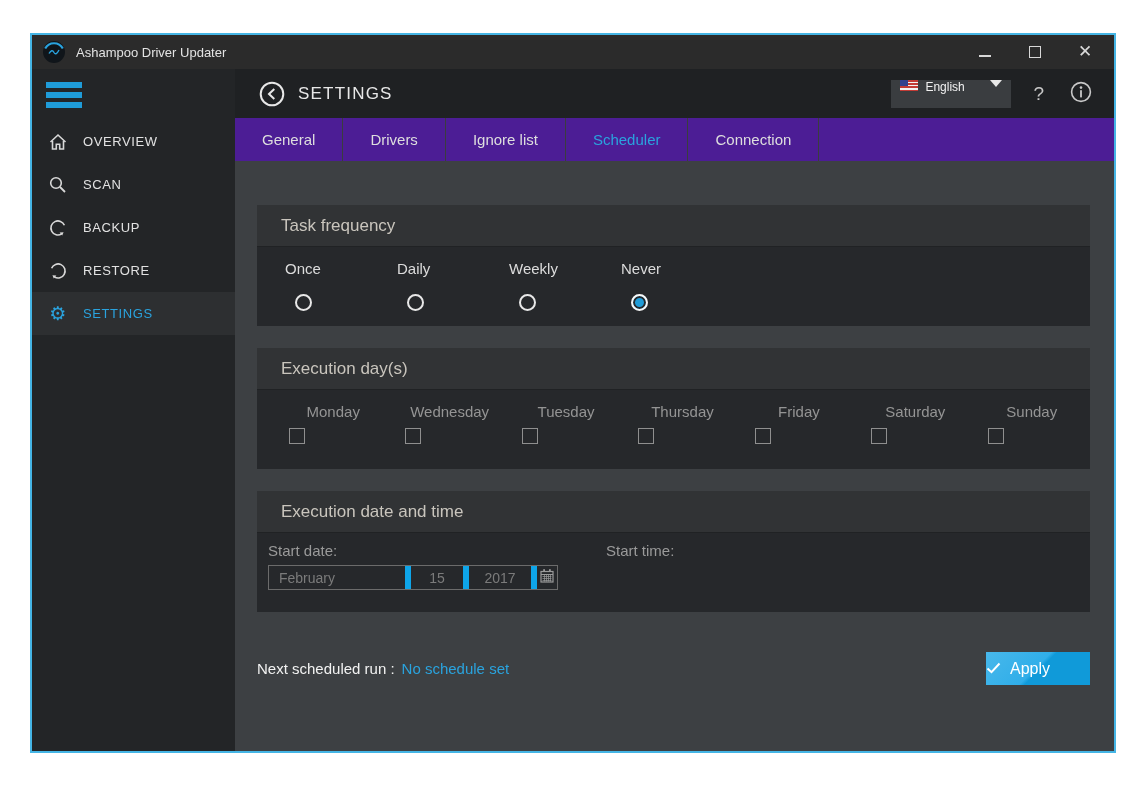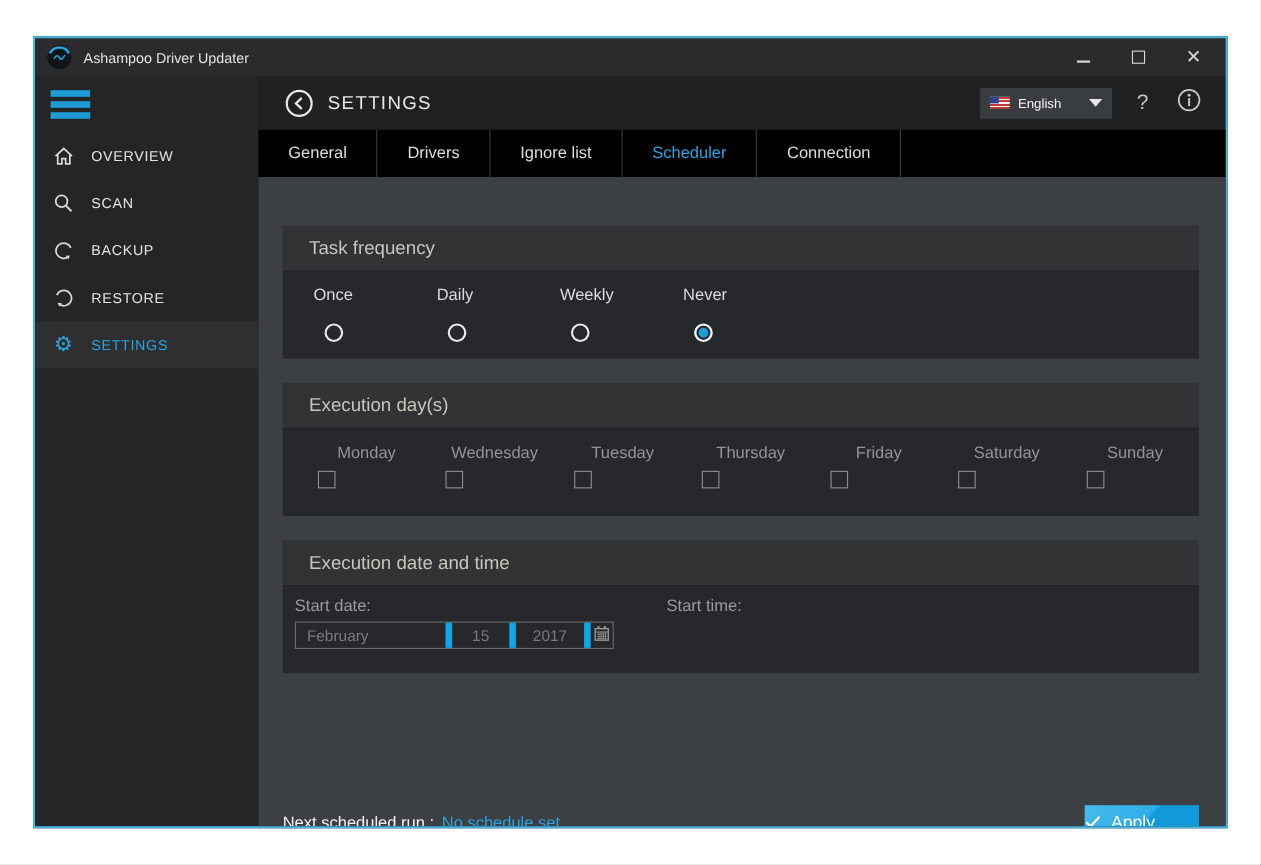--- a/index.html
+++ b/index.html
@@ -37,33 +37,33 @@
   .nav-icon { width:20px; height:20px; display:flex; align-items:center; justify-content:center; }
   .gear-glyph { font-size:19px; color:#2aa3de; line-height:20px; }
 
   .main { flex:1; display:flex; flex-direction:column; background:#1f2123; min-width:0; }
 
   
   .main-header { height:49px; display:flex; align-items:center; padding:0 14px 0 24px; flex-shrink:0; }
   .back-btn { width:26px; height:26px; }
   .page-title { margin-left:13px; font-size:17px; letter-spacing:1.2px; color:#e8e8e8; }
   .header-spacer { flex:1; }
-  .lang-select { width:120px; height:28px; background:#3a3d40; display:flex; align-items:center;
+  .lang-select { width:120px; height:28px; background:#3a3d40; display:flex; 
                  padding:0 9px; gap:7px; margin-right:22px; cursor:default; }
   .flag { position:relative; width:18px; height:11px;
           background:repeating-linear-gradient(180deg, #c23b35 0 1.6px, #f2f2f2 1.6px 3.2px); flex-shrink:0; }
   .flag::before { content:""; position:absolute; left:0; top:0; width:8px; height:6px; background:#32418e; }
   .lang-label { font-size:12px; color:#f2f2f2; }
   .lang-arrow { margin-left:auto; width:0; height:0; border-left:6px solid transparent;
                 border-right:6px solid transparent; border-top:7px solid #e8e8e8; }
   .help-btn { font-size:19px; color:#c8c8c8; margin-right:26px; cursor:default; }
   .info-btn { margin-right:8px; cursor:default; display:flex; }
 
   
-  .tabs { height:43px; background:#000000; display:flex; flex-shrink:0; }
+  .tabs { height:43px; background:#4c1d95; display:flex; flex-shrink:0; }
   .tab { display:flex; align-items:center; padding:0 27px; font-size:15px; color:#dedede;
          border-right:1px solid #3a3d3f; cursor:default; }
   .tab.active { color:#2aa3de; }
 
   
   .content { flex:1; background:#3d4043; padding:44px 24px 0 22px; overflow:hidden; }
   .section { width:833px; }
   .section + .section { margin-top:22px; }
   .section-header { height:42px; background:#313335; border-bottom:1px solid #202224;
                     display:flex; align-items:center; padding-left:24px; font-size:17px; color:#c9c5bd; }
@@ -94,21 +94,21 @@
   .seg.year { width:68px; }
   .seg.cal { width:26px; }
   .seg.hh, .seg.mm { width:62px; }
   .seg.ss { width:42px; }
   .seg.spin { width:20px; flex-direction:column; justify-content:center; gap:3px; }
   .tri-up { width:0; height:0; border-left:4px solid transparent; border-right:4px solid transparent; border-bottom:5px solid #b0b0b0; }
   .tri-down { width:0; height:0; border-left:4px solid transparent; border-right:4px solid transparent; border-top:5px solid #b0b0b0; }
   .time-group { margin-left:48px; }
 
   
-  .footer-row { width:833px; margin-top:120px; display:flex; align-items:center; }
+  .footer-row { width:833px; margin-top:40px; display:flex; align-items:center; }
   .next-run-label { font-size:15px; color:#f2f2f2; }
   .next-run-value { font-size:15px; color:#2aa3de; margin-left:7px; }
   .footer-spacer { flex:1; }
   .apply-btn { width:104px; height:33px; border:none; cursor:default;
                background:linear-gradient(135deg, #48b8eb 0%, #30aee9 48%, #109ad9 52%);
                color:#ffffff; font-size:16px; font-family:"Liberation Sans", sans-serif;
                display:flex; align-items:center; justify-content:flex-start; gap:9px; }
 </style>
 </head>
 <body>

